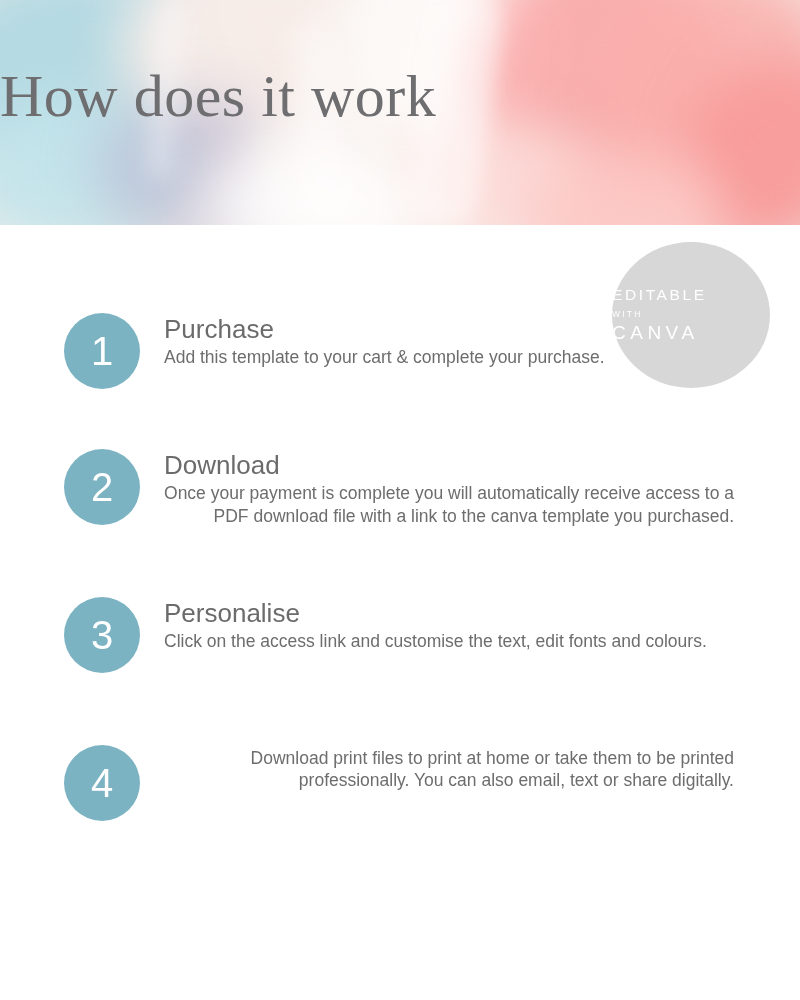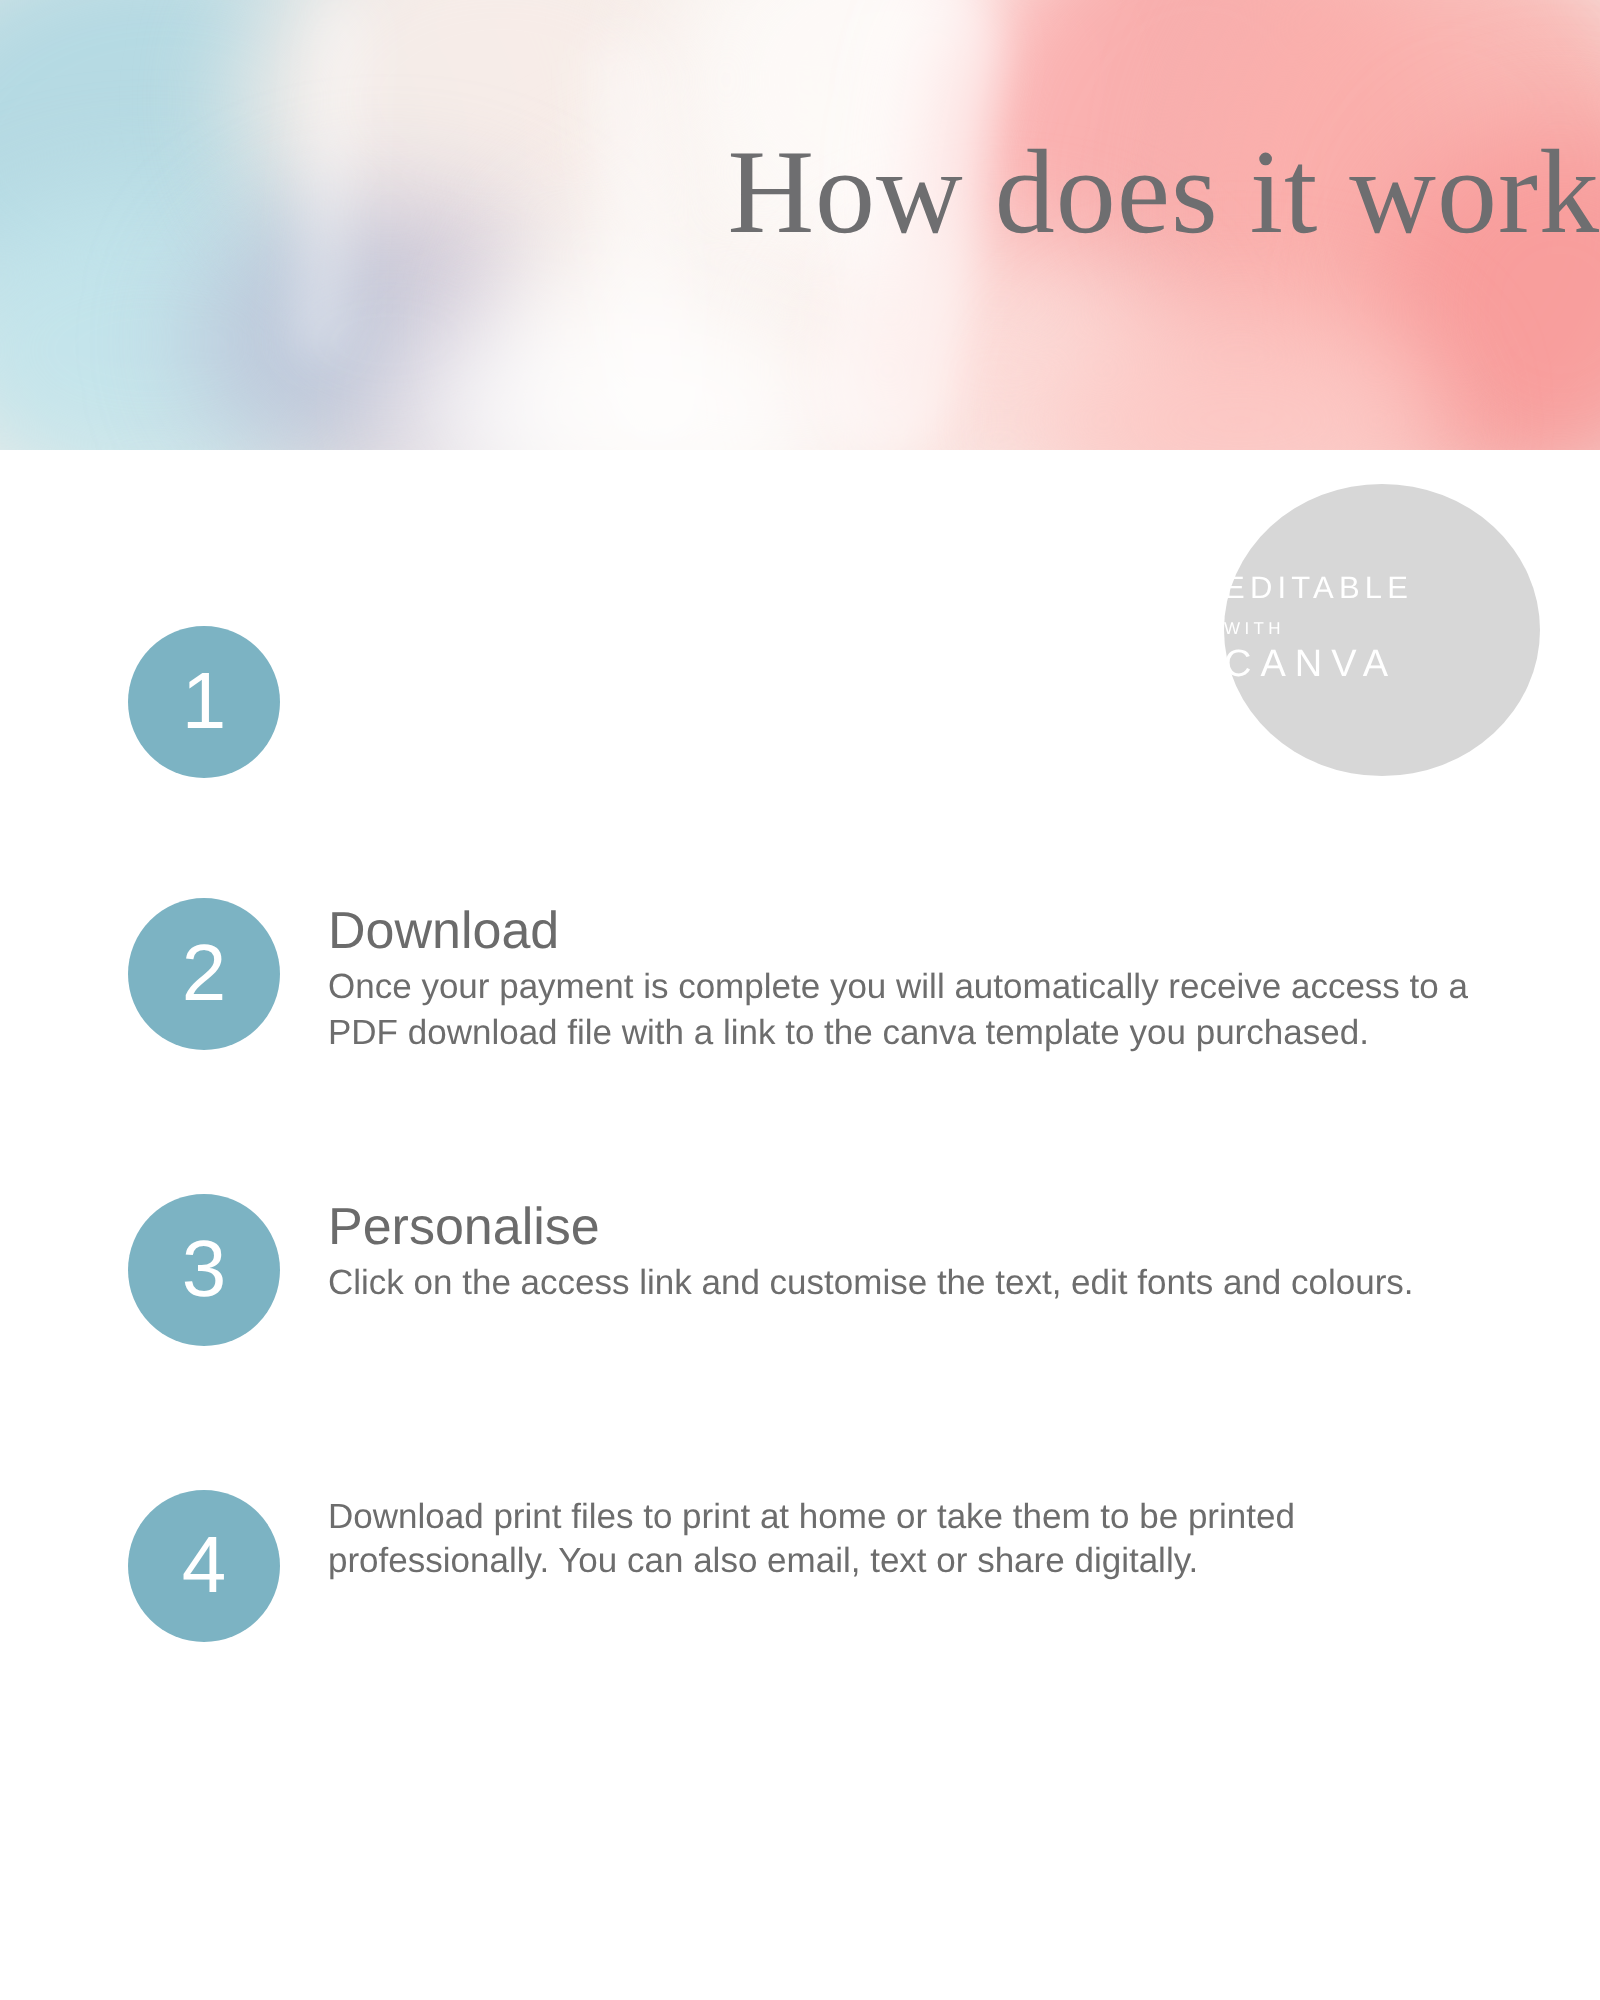--- a/index.html
+++ b/index.html
@@ -50,21 +50,21 @@
   }
   .s1 { left: 420px; top: -10px; width: 70px; height: 240px; transform: rotate(8deg); border-radius: 40px; }
   .s2 { left: 300px; top: 20px;  width: 40px; height: 200px; transform: rotate(-6deg); border-radius: 30px; background: rgba(255,255,255,0.35); }
   .s3 { left: 150px; top: 0px;   width: 30px; height: 180px; transform: rotate(4deg); border-radius: 20px; background: rgba(255,255,255,0.3); }
 
   .banner-title {
     position: absolute;
     left: 0;
     top: 62px;
     width: 800px;
-    text-align: right;
+    text-align: left;
     font-family: "Liberation Serif", serif;
     font-size: 60px;
     letter-spacing: 0.5px;
     color: #6e6e70;
     z-index: 5;
   }
 
   
   .canva-badge {
     position: absolute;
@@ -139,21 +139,21 @@
   .step-desc {
     font-size: 17.5px;
     line-height: 1.28;
     color: #6d6d6d;
     max-width: 560px;
   }
   .step1 { top: 88px; }
   .step2 { top: 224px; }
   .step3 { top: 372px; }
   .step4 { top: 520px; }
-  .step2 .step-desc, .step4 .step-desc { max-width: 570px; }
+  .step2 .step-desc, .step4 .step-desc { max-width: 570px; text-align: right; }
 </style>
 </head>
 <body>
 
 <div class="banner">
   <div class="wash w1"></div>
   <div class="wash w2"></div>
   <div class="wash w3"></div>
   <div class="wash w4"></div>
   <div class="wash w5"></div>
@@ -173,20 +173,24 @@
 <div class="canva-badge">
   <div class="editable">EDITABLE</div>
   <div class="with">WITH</div>
   <div class="canva">CANVA</div>
 </div>
 
 <div class="steps">
 
   <div class="step step1">
     <div class="step-num">1</div>
+    <div class="step-body">
+      <div class="step-title">Purchase</div>
+      <div class="step-desc">Add this template to your cart &amp; complete your purchase.</div>
+    </div>
   </div>
 
   <div class="step step2">
     <div class="step-num">2</div>
     <div class="step-body">
       <div class="step-title">Download</div>
       <div class="step-desc">Once your payment is complete you will automatically receive access to a PDF download file with a link to the canva template you purchased.</div>
     </div>
   </div>
 

